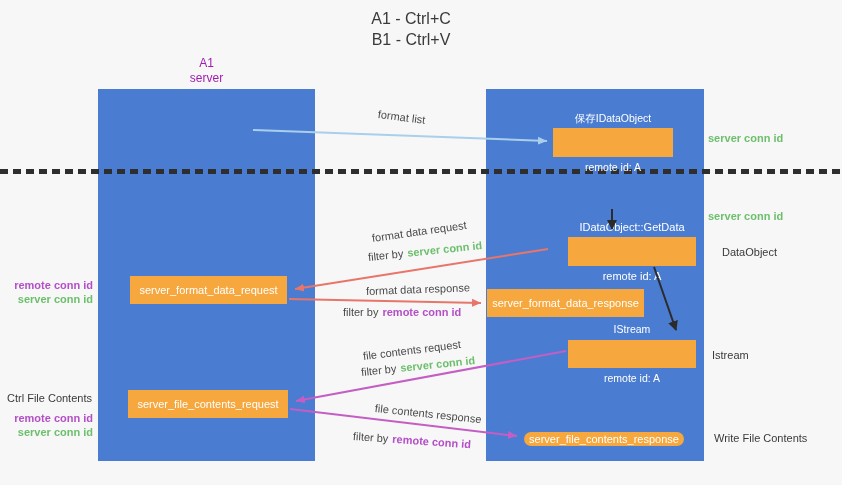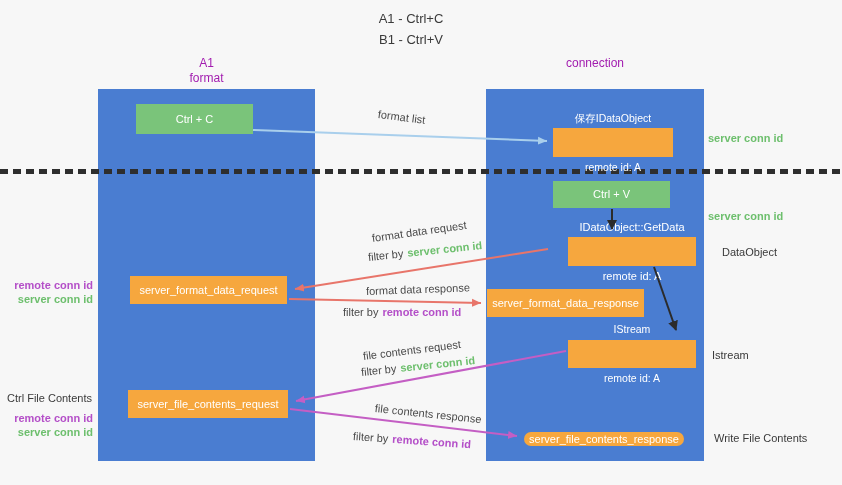--- a/index.html
+++ b/index.html
@@ -1,20 +1,20 @@
 <!DOCTYPE html>
 <html style="--lane-blue: #4a7dd1; --node-green: #7ac47a; --node-orange: #f6a73e; --conn-id-green: #6dbf6d; --conn-id-purple: #b44fc8; --arrow-light-blue: #a9cfec; --arrow-red: #e8756a; --arrow-magenta: #c45ec4; --arrow-black: #2b2b2b;"><head>
 <meta charset="utf-8">
 <style>
   html,body{margin:0;padding:0;}
   body{font-family:"Liberation Sans","DejaVu Sans",sans-serif;background:#f7f7f7;}
   .canvas{position:relative;width:842px;height:485px;background:#f7f7f7;overflow:hidden;}
 
   .title{position:absolute;left:311px;top:8px;width:200px;text-align:center;
-         font-size:13px;line-height:21px;color:#3a3a3a;}
+         font-size:16px;line-height:21px;color:#3a3a3a;}
 
   .lane{position:absolute;top:89px;height:372px;background:var(--lane-blue,#4a7dd1);}
   .lane-left{left:98px;width:217px;}
   .lane-right{left:486px;width:218px;}
 
   .lane-header{position:absolute;top:56px;text-align:center;font-size:12px;
                line-height:15px;color:#a21caf;}
   .lane-header.lh-left{left:98px;width:217px;}
   .lane-header.lh-right{left:486px;width:218px;}
 
@@ -42,43 +42,36 @@
 
 <div class="canvas">
 
   <div class="title">
     <div>A1 - Ctrl+C</div>
     <div>B1 - Ctrl+V</div>
   </div>
 
   <div class="lane-header lh-left">
     <div>A1</div>
-    <div>format</div>
+    <div>server</div>
   </div>
   <div class="lane-header lh-right">
-    <div>connection</div>
   </div>
 
   <div class="lane lane-left"></div>
   <div class="lane lane-right"></div>
 
   <div class="divider"></div>
 
-  <div class="node green" style="left:136px;top:104px;width:117px;height:30px;">
-    <span>Ctrl + C</span>
-  </div>
 
   <div class="node orange" style="left:553px;top:128px;width:120px;height:29px;font-size:10.5px;">
     <span>保存IDataObject</span>
     <span>remote id: A</span>
   </div>
 
-  <div class="node green" style="left:553px;top:181px;width:117px;height:27px;">
-    <span>Ctrl + V</span>
-  </div>
 
   <div class="node orange" style="left:568px;top:237px;width:128px;height:29px;font-size:11px;">
     <span>IDataObject::GetData</span>
     <span>remote id: A</span>
   </div>
 
   <div class="node orange" style="left:130px;top:276px;width:157px;height:28px;">
     <span>server_format_data_request</span>
   </div>
 

